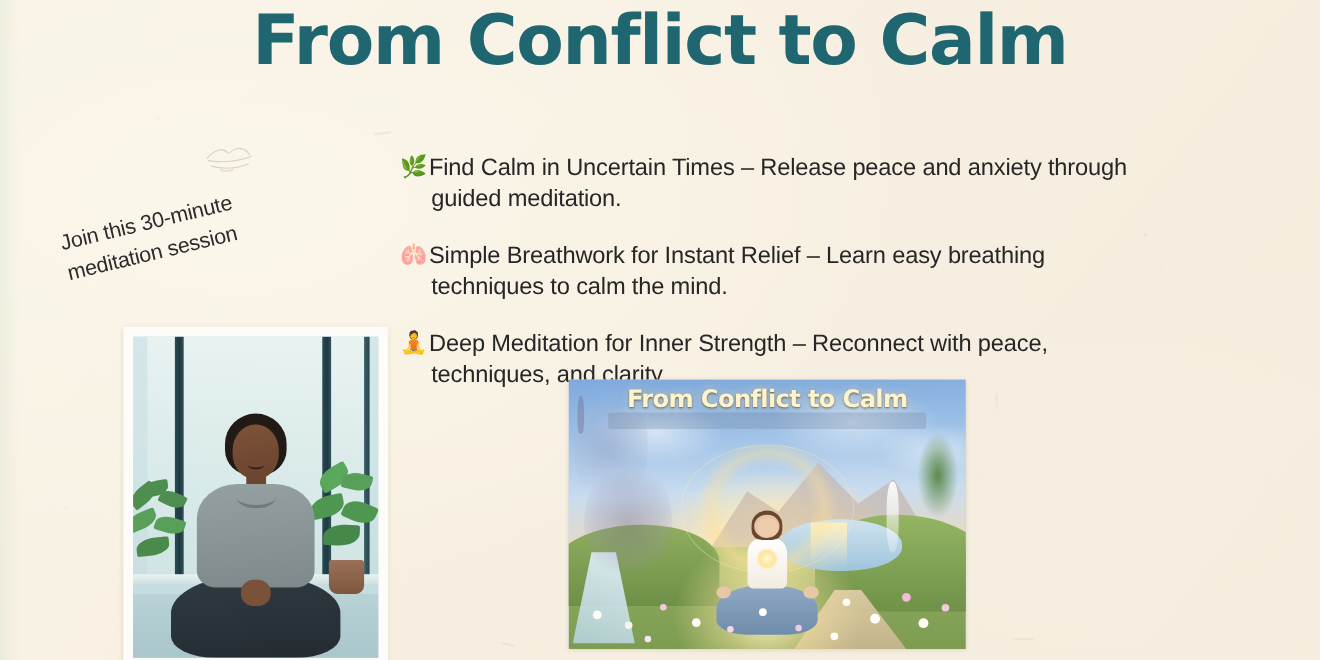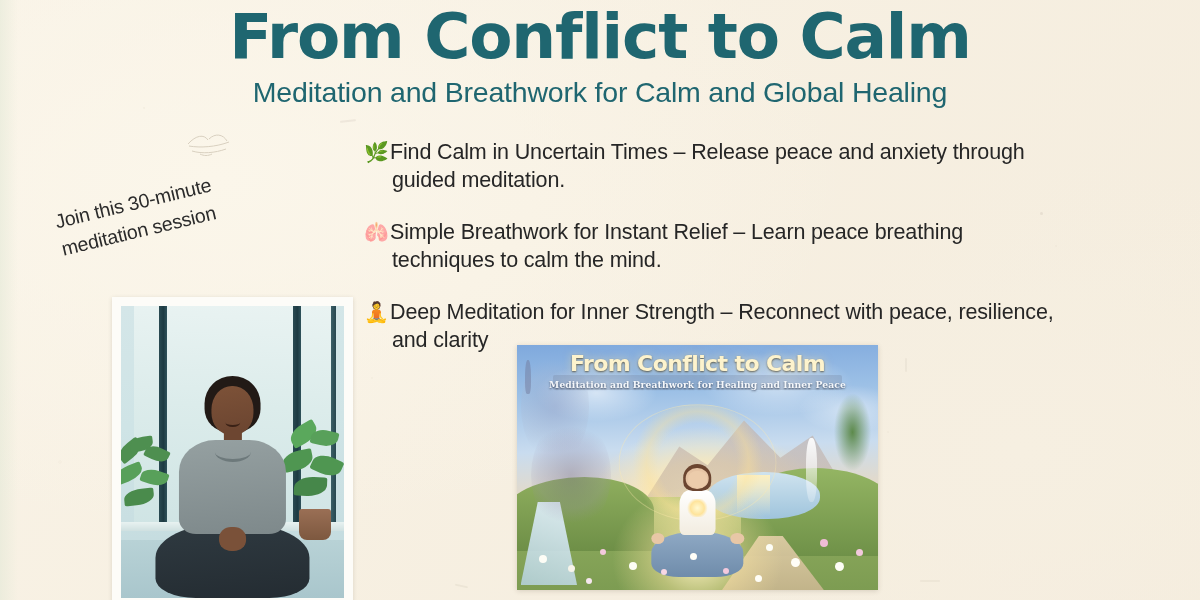--- a/index.html
+++ b/index.html
@@ -405,38 +405,37 @@
     </svg>
   </div>
   <div class="sketch sketch-dot-a"></div>
   <div class="sketch sketch-dot-b"></div>
   <div class="sketch sketch-dot-c"></div>
   <div class="sketch sketch-dot-d"></div>
   <div class="sketch sketch-dot-e"></div>
 
   <div class="header">
     <div class="main-title">From Conflict to Calm</div>
-    <div class="sub-title">Meditation and Breathwork for Calm and Global Healing</div>
   </div>
 
   <div class="bullets">
 
     <div class="bullet-row">
       <span class="bullet-icon">🌿</span>
       <span class="bullet-text">Find Calm in Uncertain Times – Release peace and anxiety through guided meditation.</span>
     </div>
 
     <div class="bullet-row">
       <span class="bullet-icon">🫁</span>
-      <span class="bullet-text">Simple Breathwork for Instant Relief – Learn peace breathing techniques to calm the mind.</span>
+      <span class="bullet-text">Simple Breathwork for Instant Relief – Learn easy breathing techniques to calm the mind.</span>
     </div>
 
     <div class="bullet-row">
       <span class="bullet-icon">🧘</span>
-      <span class="bullet-text">Deep Meditation for Inner Strength – Reconnect with peace, resilience, and clarity</span>
+      <span class="bullet-text">Deep Meditation for Inner Strength – Reconnect with peace, techniques, and clarity</span>
     </div>
   </div>
 
   <div class="ribbon-note">
     <div>Join this 30-minute</div>
     <div>meditation session</div>
   </div>
 
   <div class="photo-frame">
     <div class="photo-inner">
@@ -523,17 +522,16 @@
       <div class="fl" style="left:84%; top:30%; width:8px; height:8px; background:#f0bcd6;"></div>
       <div class="fl" style="left:88%; top:62%; width:9px; height:9px; background:#fdfdf6;"></div>
       <div class="fl" style="left:94%; top:44%; width:7px; height:7px; background:#f3c9dd;"></div>
       <div class="fl" style="left:66%; top:80%; width:7px; height:7px; background:#fffef7;"></div>
       <div class="fl" style="left:19%; top:84%; width:6px; height:6px; background:#f6e7ef;"></div>
     </div>
 
     <div class="pi-sub-band"></div>
     <div class="pi-title-wrap">
       <div class="pi-title">From Conflict to Calm</div>
-      <div class="pi-subtitle">Meditation and Breathwork for Healing and Inner Peace</div>
     </div>
   </div>
 
 </div>
 
 </body></html>

